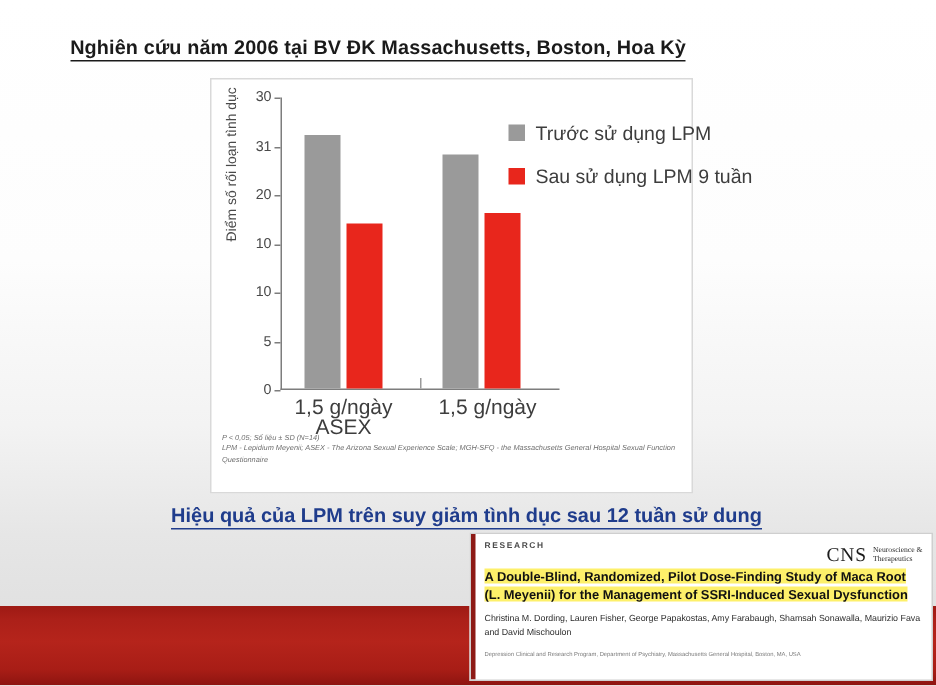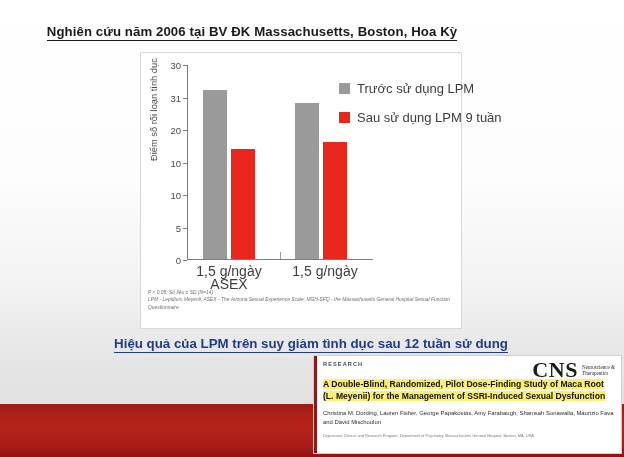--- a/index.html
+++ b/index.html
@@ -231,25 +231,24 @@
   }
   #cns-logo {
     position: absolute;
     right: 0;
     top: 1px;
     display: flex;
     align-items: flex-start;
   }
   #cns-mark {
     font-family: "Liberation Serif", serif;
-    font-size: 22px;
+    font-size: 13px;
     letter-spacing: 0.6px;
     color: #1c1c1c;
     line-height: 16px;
-    font-weight: bold;
   }
   #cns-sub {
     font-family: "Liberation Serif", serif;
     font-size: 5.1px;
     line-height: 6.2px;
     color: #2b2b2b;
     margin-left: 4px;
     margin-top: 2px;
     white-space: nowrap;
   }

